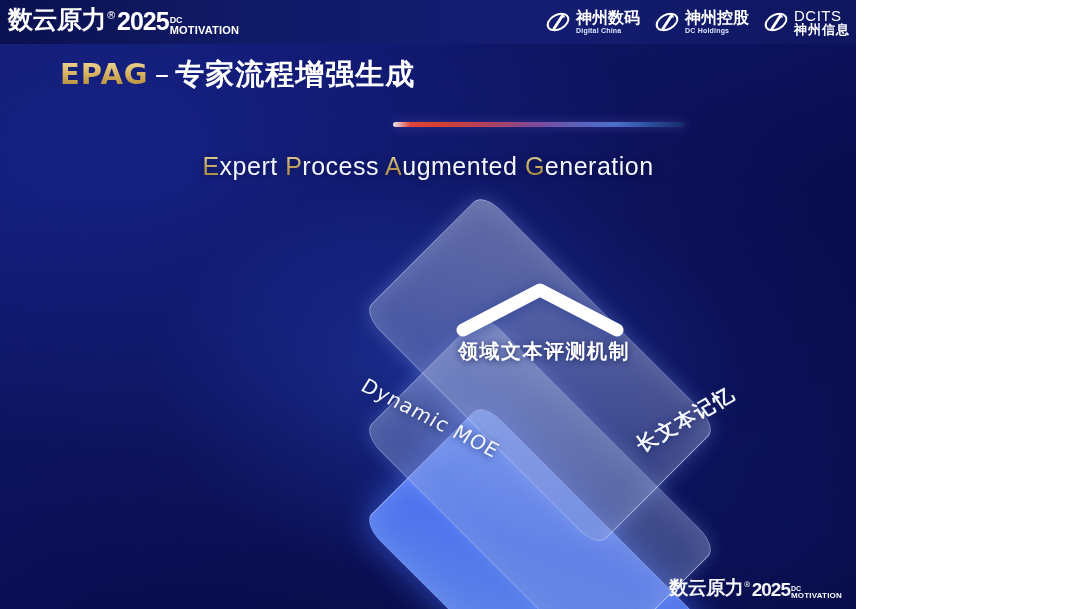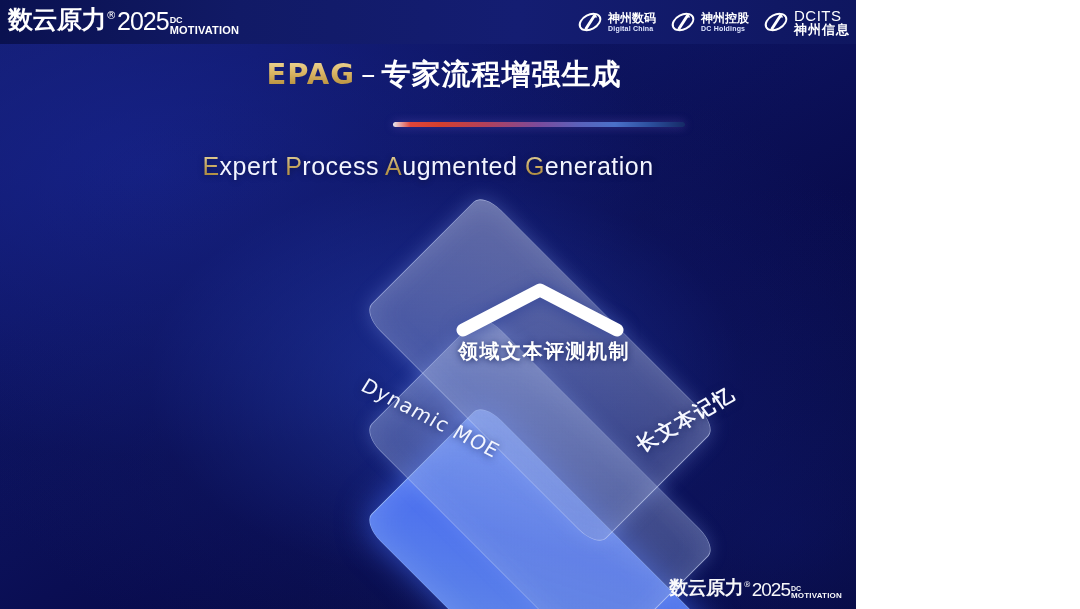--- a/index.html
+++ b/index.html
@@ -26,21 +26,21 @@
     z-index:40;
   }
   .logo-lockup { display:flex; align-items:flex-end; }
   .logo-cn {
     font-family:"DejaVu Sans","Liberation Sans",sans-serif;
     font-weight:bold; color:#ffffff; letter-spacing:-0.5px;
     white-space:nowrap;
   }
   .logo-sup { font-size:0.42em; vertical-align:super; font-weight:normal; }
   .logo-year {
-    font-family:"Liberation Sans",sans-serif; font-weight:normal; color:#ffffff;
+    font-family:"Liberation Sans",sans-serif; font-weight:bold; color:#ffffff;
     letter-spacing:-1px;
   }
   .logo-dcm { display:flex; flex-direction:column; color:#ffffff; line-height:0.95; }
   .logo-dc { font-weight:bold; }
   .logo-mot { font-weight:bold; letter-spacing:0.2px; }
 
   #brandmark { position:absolute; left:8px; top:3px; z-index:41; }
   #brandmark .logo-cn { font-size:25px; }
   #brandmark .logo-year { font-size:25px; margin-left:1px; }
   #brandmark .logo-dcm { margin-left:1px; margin-bottom:1px; }
@@ -48,42 +48,42 @@
   #brandmark .logo-mot { font-size:11px; }
 
   
   #partners {
     position:absolute; right:6px; top:6px; height:32px;
     display:flex; align-items:center; gap:14px; z-index:42;
   }
   .partner { display:flex; align-items:center; gap:5px; }
   .swoosh-wrap { width:26px; height:26px; position:relative; flex:0 0 auto; }
   .partner-text { display:flex; flex-direction:column; line-height:1.05; }
-  .p-cn { font-size:12px; font-weight:bold; color:#ffffff; white-space:nowrap;
+  .p-cn { font-size:16px; font-weight:bold; color:#ffffff; white-space:nowrap;
           font-family:Liberation Serif, serif; }
   .p-en { font-size:7px; font-weight:bold; color:#dfe6ff; white-space:nowrap; letter-spacing:0.2px; }
   .p-big { font-size:15px; font-weight:normal; color:#ffffff; letter-spacing:0.5px; line-height:1; }
   .p-small-cn { font-size:13px; font-weight:bold; color:#ffffff; letter-spacing:1px; }
 
   
   #live-subtitle {
     position:absolute; left:9px; top:53px; z-index:41;
     font-family:"DejaVu Sans","Liberation Sans",sans-serif;
     font-size:22px; font-weight:bold; color:#ffffff;
     letter-spacing:0px; white-space:nowrap;
     text-shadow:0 1px 3px rgba(0,0,0,0.55);
   }
 
   
   #main-title {
     position:absolute; left:0; right:0; top:55px;
-    text-align:center; z-index:20;
+    text-align:left; z-index:20;
     font-size:29px; font-weight:bold; white-space:nowrap;
     font-family:"DejaVu Sans","Liberation Sans",sans-serif;
-    padding-left:32px;
+    padding-left:60px;
   }
   #main-title .gold {
     color:#d8b45f;
     background:linear-gradient(180deg,#f3e0a4 0%,#d9b463 48%,#a8812f 100%);
     -webkit-background-clip:text; background-clip:text;
     -webkit-text-fill-color:transparent;
     letter-spacing:1px;
   }
   #main-title .ttl-dash { color:#ffffff; font-weight:normal; margin:0 6px; }
   #main-title .ttl-cn { color:#ffffff; letter-spacing:1px; }

